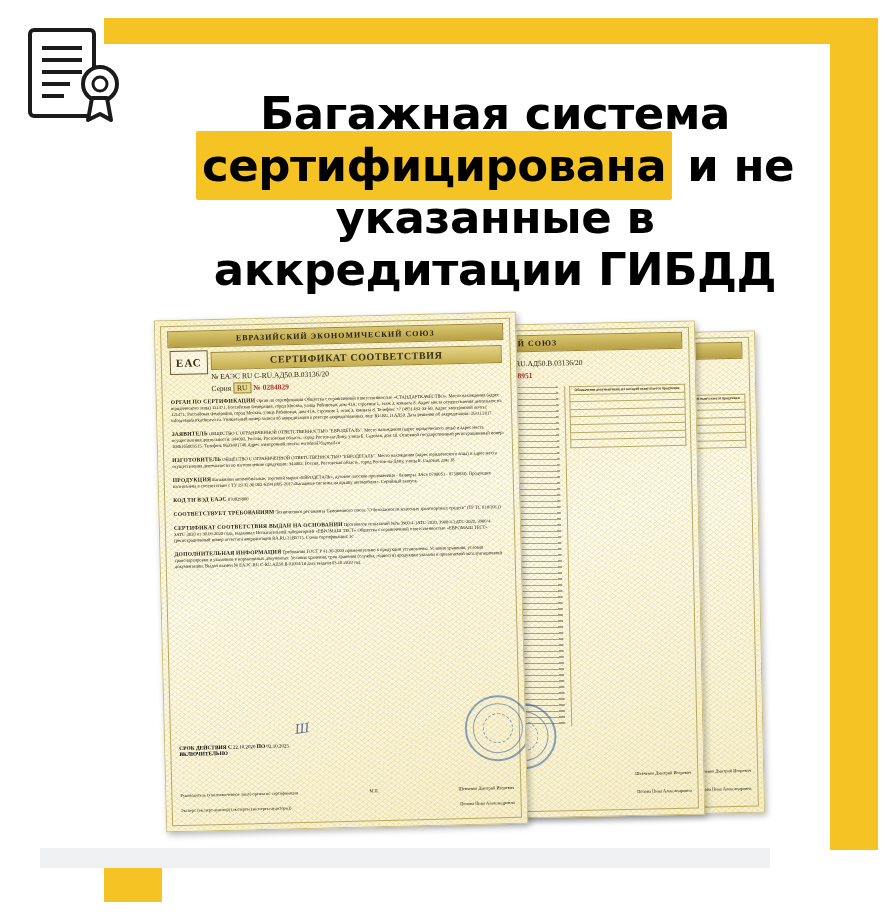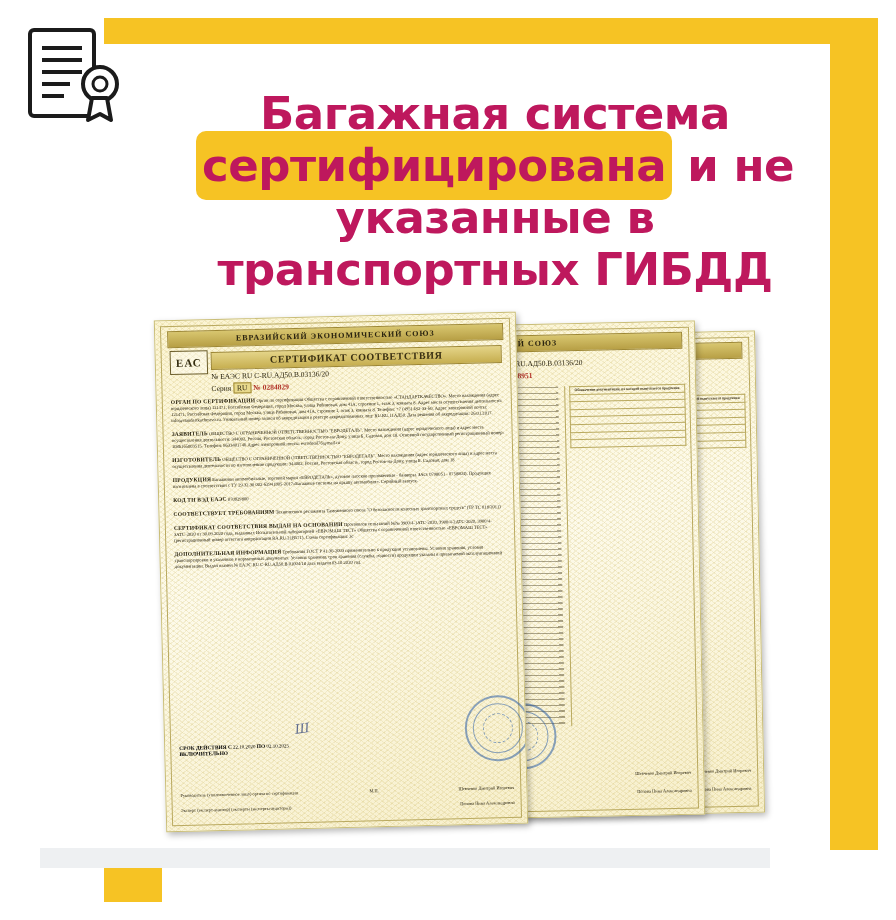--- a/index.html
+++ b/index.html
@@ -73,27 +73,27 @@
   .headline {
     position: absolute;
     left: 150px;
     top: 88px;
     width: 690px;
     text-align: center;
     font-family: "DejaVu Sans", sans-serif;
     font-weight: bold;
     font-size: 45px;
     line-height: 52px;
-    color: #be185d;
+    color: #000000;
     letter-spacing: -0.5px;
   }
   .headline .hl {
     background: #f6c324;
     padding: 8px 6px;
-    border-radius: 10px;
+    border-radius: 2px;
   }
   
   .cert-stack {
     position: absolute;
     left: 150px;
     top: 316px;
     width: 620px;
     height: 525px;
   }
   .cert {
@@ -366,21 +366,21 @@
       <path d="M78 76 L74 98 L86 92 L97 98 L93 76 Z" fill="#ffffff" stroke="#1b1b1b" stroke-width="4" stroke-linejoin="round"></path>
     </svg>
   </div>
 
   <div class="headline">
     <div>Багажная система</div>
     <div>
       <span class="hl">сертифицирована</span><span> и не</span>
     </div>
     <div>указанные в</div>
-    <div>транспортных ГИБДД</div>
+    <div>аккредитации ГИБДД</div>
   </div>
 
   <div class="cert-stack">
 
     <div class="cert" id="cert-3">
       <div class="cert-guilloche"></div>
       <div class="cert-inner-border"></div>
       <div class="cert-head-band">... СОЮЗ</div>
       <div class="cert-num" style="top:34px;left:120px;">
         <span>№ ЕАЭС</span>

